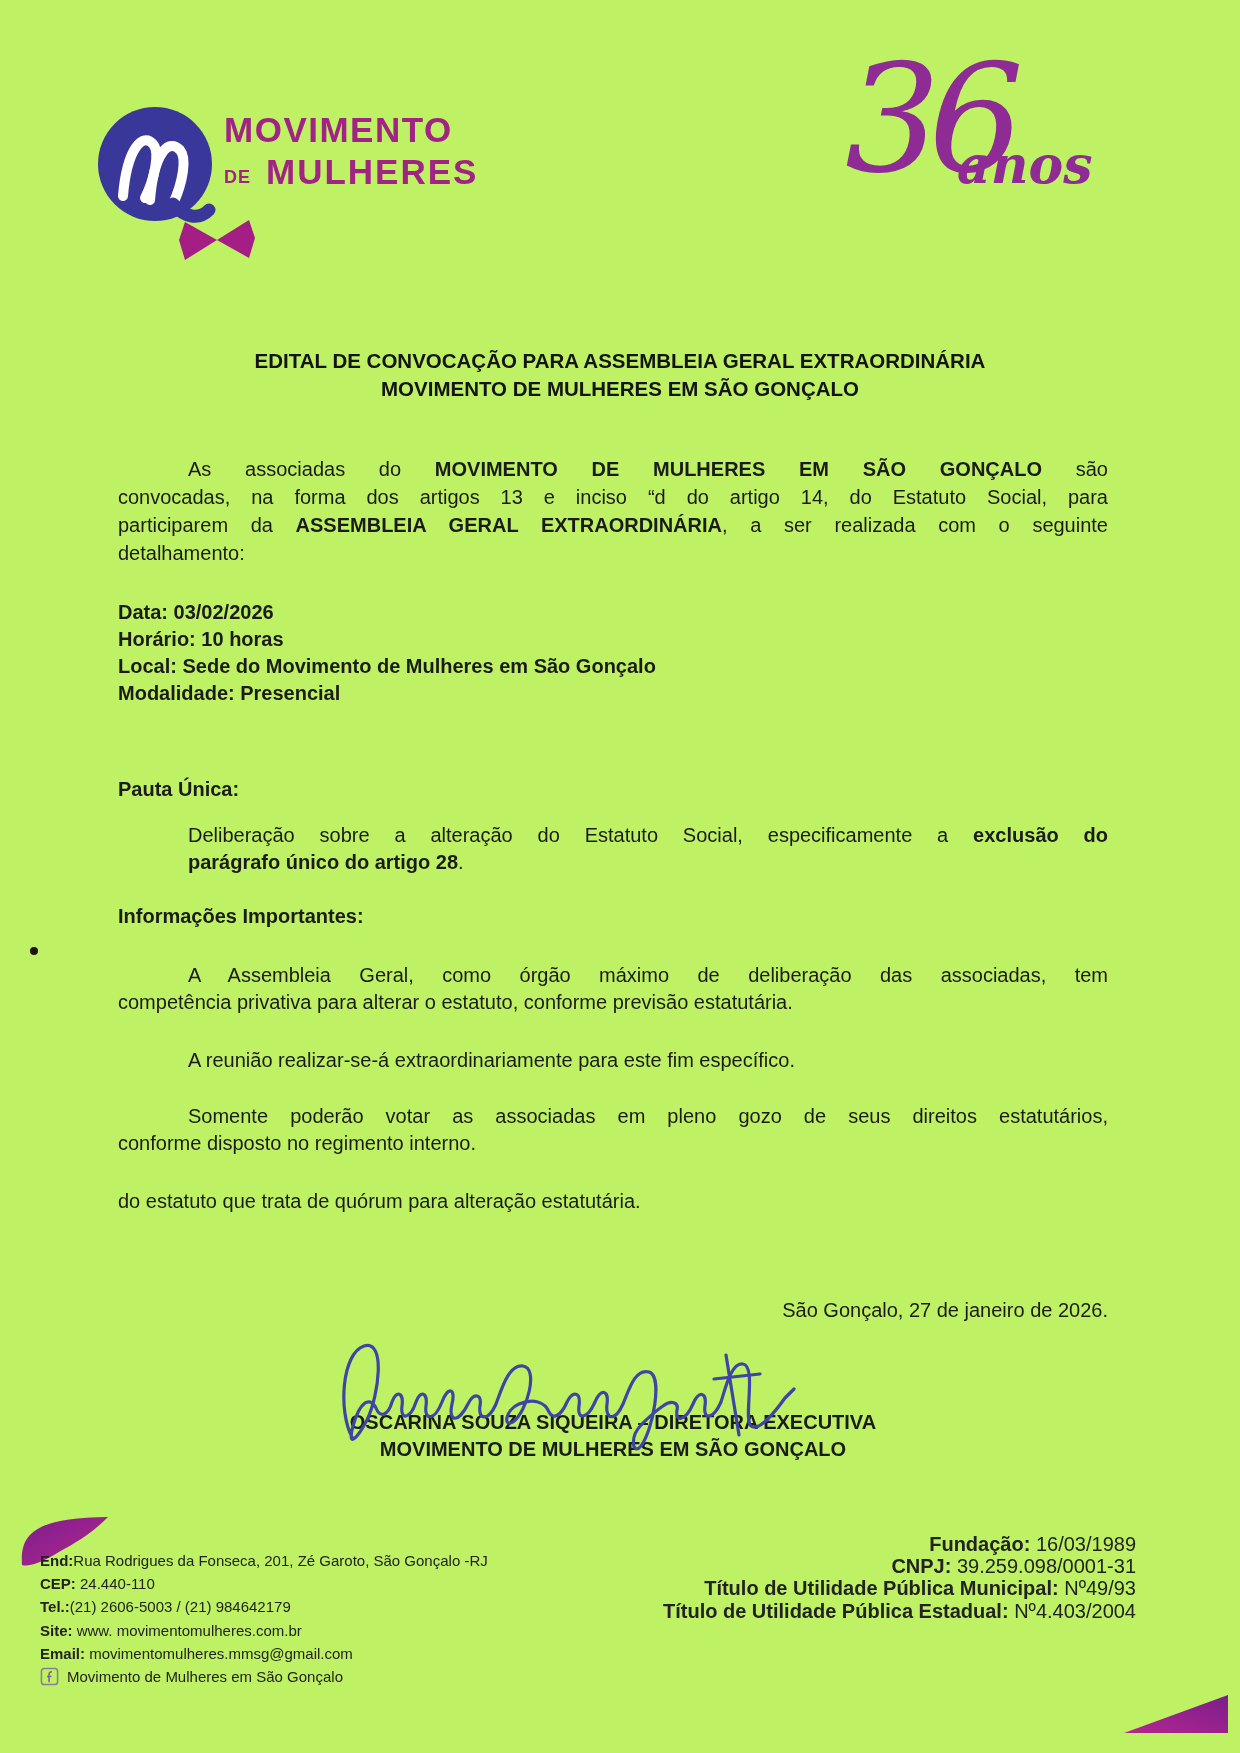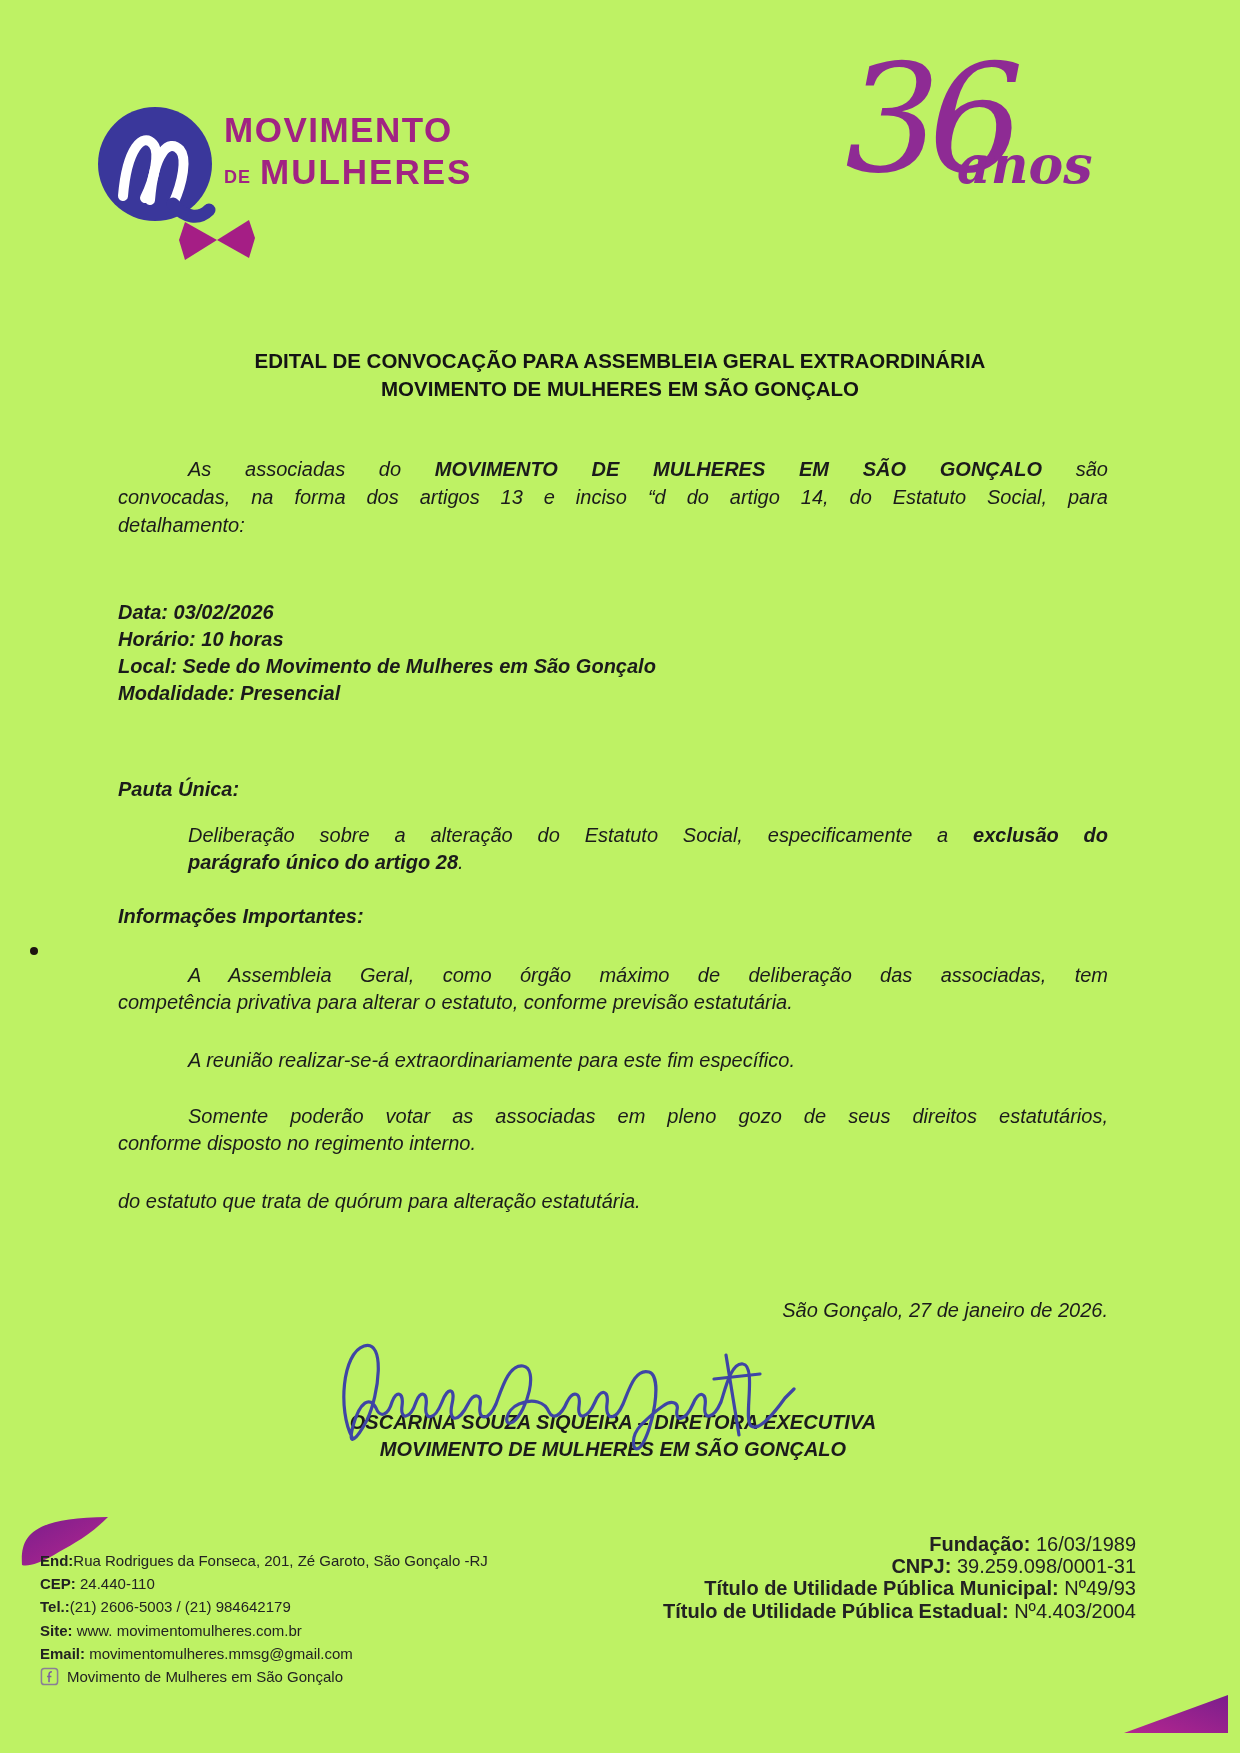--- a/index.html
+++ b/index.html
@@ -3,35 +3,35 @@
 <meta charset="utf-8">
 <style>
   html,body{margin:0;padding:0;background:#e8e8e8;}
   .page{position:relative;width:1240px;height:1753px;background:#bef264;margin:0 auto;
         font-family:"Liberation Sans",sans-serif;color:#1b1b1b;overflow:hidden;}
 
   
   .logo-emblem{position:absolute;left:93px;top:100px;width:170px;height:170px;}
   .logo-word{position:absolute;left:224px;top:112px;line-height:1;}
   .logo-w1{font-size:35px;font-weight:bold;color:#a12383;letter-spacing:1.5px;}
-  .logo-row2{margin-top:7px;display:flex;align-items:flex-end;gap:9px;}
+  .logo-row2{margin-top:7px;display:flex;align-items:flex-end;gap:15px;}
   .logo-de{font-size:18px;font-weight:bold;color:#a12383;letter-spacing:1px;padding-bottom:3px;}
   .logo-w2{font-size:35px;font-weight:bold;color:#a12383;letter-spacing:2px;}
   .anniv{position:absolute;left:845px;top:62px;width:260px;height:160px;color:#8e2b94;}
   .anniv-num{position:absolute;left:0;top:-18px;font-family:"DejaVu Serif",serif;font-style:italic;
              font-size:150px;line-height:1;letter-spacing:-12px;}
   .anniv-word{position:absolute;left:112px;top:72px;font-family:"DejaVu Serif",serif;
               font-style:italic;font-weight:bold;font-size:52px;}
 
   
   .title{position:absolute;left:125px;top:347px;width:990px;text-align:center;
          font-size:20.5px;font-weight:bold;line-height:28px;color:#141414;}
 
   
-  .bodyblock{position:absolute;left:118px;width:990px;font-size:20px;line-height:27px;font-style:italic;}
+  .bodyblock{position:absolute;left:118px;width:990px;font-size:20px;line-height:27px;}
   .jline{text-align:justify;text-align-last:justify;}
   .ind{padding-left:70px;}
   .b{font-weight:bold;}
   .intro{top:455px;line-height:28px;}
   .details{top:599px;font-weight:bold;}
   .agenda-h{top:776px;font-weight:bold;}
   .agenda-p{left:188px;top:822px;width:920px;}
   .info-h{top:903px;font-weight:bold;}
   .p1{top:962px;}
   .p2{top:1047px;}
@@ -84,20 +84,21 @@
   </div>
 
   <div class="title">
     <div>EDITAL DE CONVOCAÇÃO PARA ASSEMBLEIA GERAL EXTRAORDINÁRIA</div>
     <div>MOVIMENTO DE MULHERES EM SÃO GONÇALO</div>
   </div>
 
   <div class="bodyblock intro">
     <div class="jline ind"><span>As associadas do </span><span class="b">MOVIMENTO DE MULHERES EM SÃO GONÇALO</span><span> são</span></div>
     <div class="jline"><span>convocadas, na forma dos artigos 13 e inciso “d do artigo 14, do Estatuto Social, para</span></div>
+    <div class="jline"><span>participarem da </span><span class="b">ASSEMBLEIA GERAL EXTRAORDINÁRIA</span><span>, a ser realizada com o seguinte</span></div>
     <div><span>detalhamento:</span></div>
   </div>
 
   <div class="bodyblock details">
     <div>Data: 03/02/2026</div>
     <div>Horário: 10 horas</div>
     <div>Local: Sede do Movimento de Mulheres em São Gonçalo</div>
     <div>Modalidade: Presencial</div>
   </div>
 

